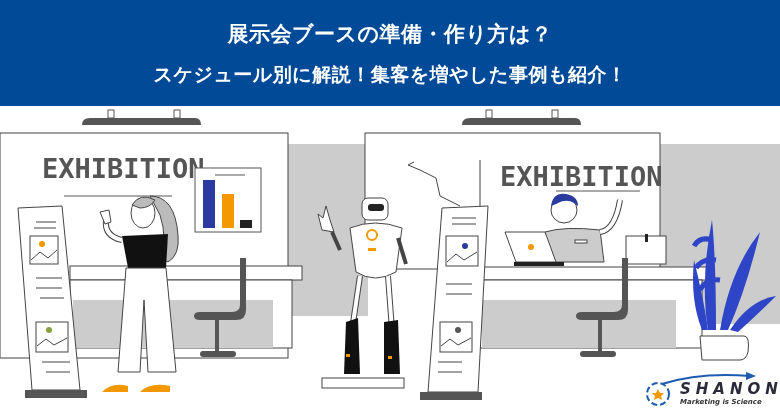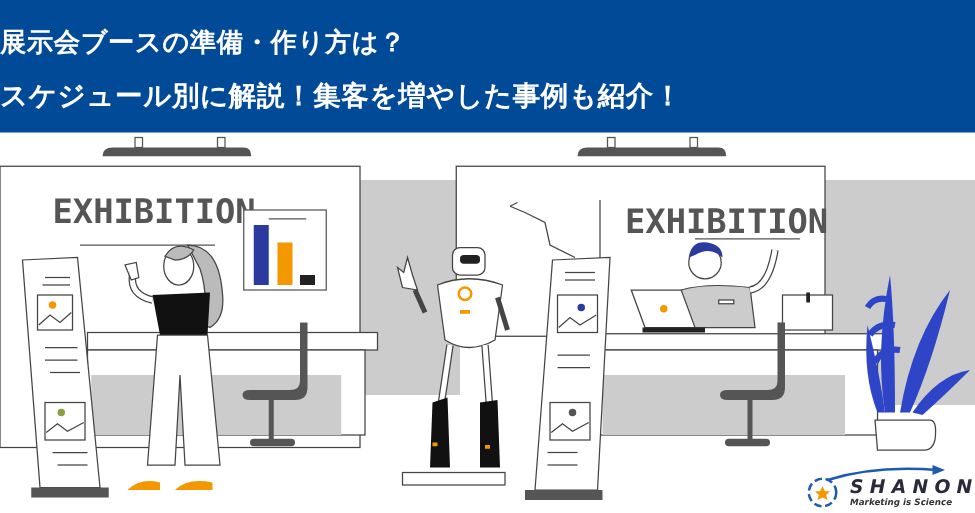--- a/index.html
+++ b/index.html
@@ -1,19 +1,19 @@
 <!DOCTYPE html>
 <html><head>
 <meta charset="utf-8">
 <style>
   html, body { margin: 0; padding: 0; background: #fff; }
   body { width: 780px; height: 410px; overflow: hidden; position: relative; font-family: "DejaVu Sans", sans-serif; }
-  .banner { position: absolute; left: 0; top: 0; width: 780px; height: 106px; background: #004a98; color: #fff; }
+  .banner { position: absolute; left: 0; top: 0; width: 780px; height: 106px; background: #004a98; color: #fff; text-align: center; }
   .title1 { position: absolute; left: 0; right: 0; top: 20px; font-size: 21px; font-weight: bold; letter-spacing: 0.5px; }
-  .title2 { position: absolute; left: 0; right: 0; top: 62px; font-size: 22px; font-weight: bold; letter-spacing: 0.5px; }
+  .title2 { position: absolute; left: 0; right: 0; top: 62px; font-size: 19px; font-weight: bold; letter-spacing: 0.5px; }
   .scene { position: absolute; left: 0; top: 106px; width: 780px; height: 304px; }
   .logo { position: absolute; left: 640px; top: 368px; width: 140px; height: 42px; font-style: italic; }
   .logo-name { position: absolute; left: 40px; top: 12px; font-family: "DejaVu Sans", sans-serif; font-size: 15px; letter-spacing: 5px; color: #2a2a3a; font-weight: bold; }
   .logo-tag { position: absolute; left: 40px; top: 30px; font-family: "DejaVu Sans", sans-serif; font-size: 7px; color: #333; font-weight: bold; }
   .exh { font-family: "DejaVu Sans Mono", monospace; font-weight: bold; fill: #555; }
 </style>
 </head>
 <body>
 
 <div class="banner">

